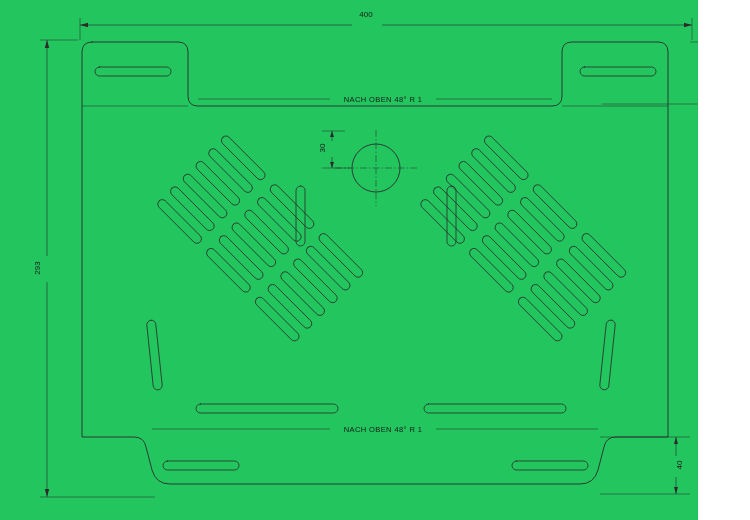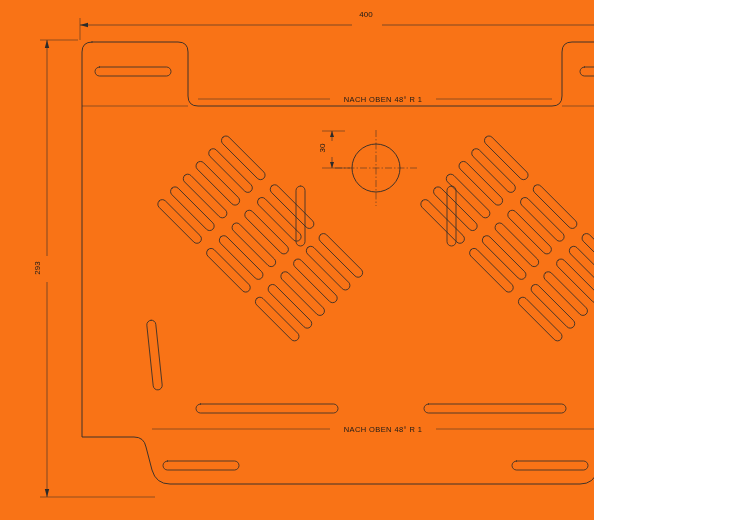--- a/index.html
+++ b/index.html
@@ -5,23 +5,23 @@
   html, body {
     margin: 0;
     padding: 0;
     background: #ffffff;
   }
   body {
     font-family: "Liberation Sans", sans-serif;
   }
   #sheet {
     position: relative;
-    width: 594px;
+    width: 698px;
     height: 520px;
-    background: #f97316;
+    background: #22c55e;
     overflow: hidden;
   }
   svg.drawing {
     display: block;
     width: 750px;
     height: 520px;
   }
   .dim-text {
     font-family: "Liberation Sans", sans-serif;
     font-size: 8px;

